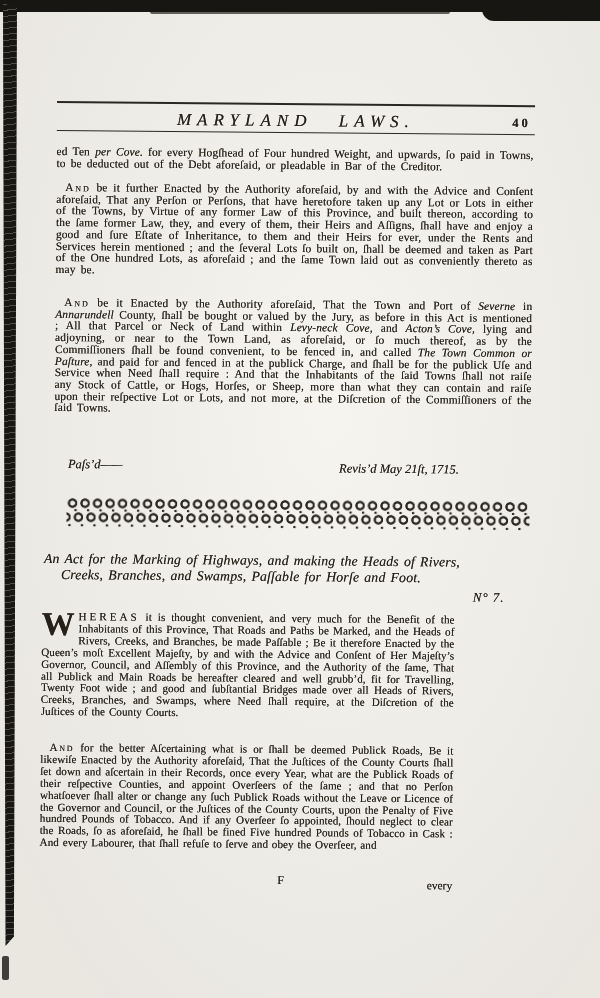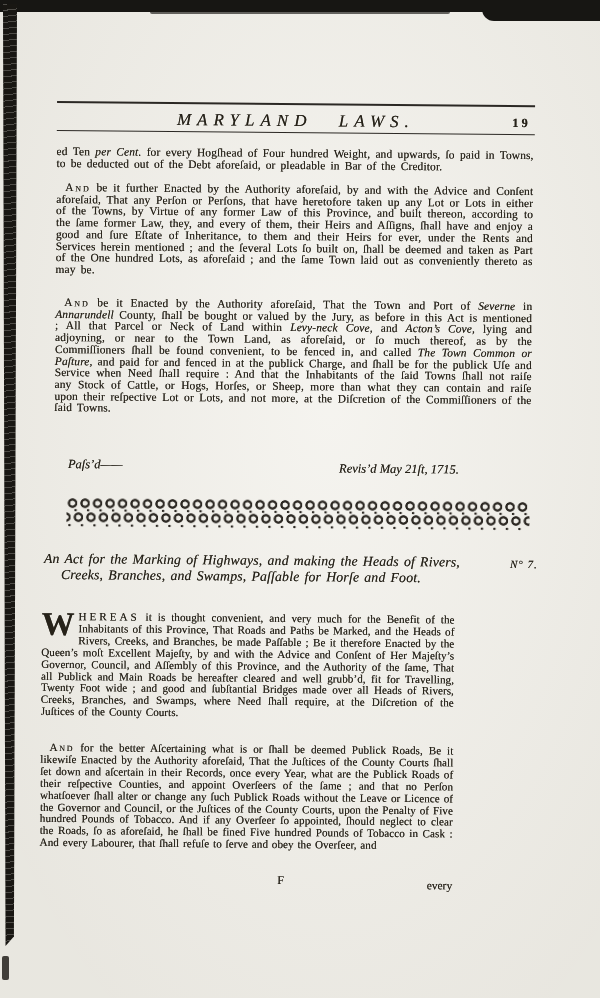--- a/index.html
+++ b/index.html
@@ -64,21 +64,21 @@
     background-position:0 0,6px 14px,6px 12px,0 27px;
     background-repeat:repeat-x;
   }
 
   
   .act-title{
     position:absolute;left:48px;top:551px;width:412px;
     margin:0;font-style:italic;font-size:13.7px;line-height:16.4px;
     padding-left:17px;text-indent:-17px;letter-spacing:0.2px;word-spacing:1.5px;
   }
-  .margin-no{position:absolute;left:477px;top:554px;font-style:italic;font-size:11px;letter-spacing:1px;margin-left:37px;}
+  .margin-no{position:absolute;left:477px;top:586px;font-style:italic;font-size:13px;letter-spacing:1px;}
   .sec2{position:absolute;left:46px;width:413px;}
   .body2{
     margin:0;text-align:justify;
     font-size:11.1px;line-height:11.9px;letter-spacing:0.05px;word-spacing:1px;
   }
   .pw{top:611px;}
   .pa{top:742px;text-indent:9px;}
 
   
   .it{font-style:italic;}
@@ -100,26 +100,26 @@
   <div class="edge-top"></div>
   <div class="edge-left"></div>
   <div class="speck"></div>
 
   <div id="content">
 
     <div class="running-head">
       <div class="rule"></div>
       <div class="head-row">
         <span class="head-title tx">MARYLAND LAWS.</span>
-        <span class="page-num tx">19</span>
+        <span class="page-num tx">40</span>
       </div>
       <div class="rule thin"></div>
     </div>
 
-    <p class="body sec1 p1 tx"><span>ed Ten </span><span class="it">per Cent.</span><span> for every Hogſhead of Four hundred Weight, and upwards, ſo paid in Towns, to be deducted out of the Debt aforeſaid, or pleadable in Bar of the Creditor.</span></p>
+    <p class="body sec1 p1 tx"><span>ed Ten </span><span class="it">per Cove.</span><span> for every Hogſhead of Four hundred Weight, and upwards, ſo paid in Towns, to be deducted out of the Debt aforeſaid, or pleadable in Bar of the Creditor.</span></p>
     <p class="body sec1 p2 tx"><span class="sc">And</span><span> be it further Enacted by the Authority aforeſaid, by and with the Advice and Conſent aforeſaid, That any Perſon or Perſons, that have heretofore taken up any Lot or Lots in either of the Towns, by Virtue of any former Law of this Province, and built thereon, according to the ſame former Law, they, and every of them, their Heirs and Aſſigns, ſhall have and enjoy a good and ſure Eſtate of Inheritance, to them and their Heirs for ever, under the Rents and Services herein mentioned ; and the ſeveral Lots ſo built on, ſhall be deemed and taken as Part of the One hundred Lots, as aforeſaid ; and the ſame Town laid out as conveniently thereto as may be.</span></p>
     <p class="body sec1 p3 tx"><span class="sc">And</span><span> be it Enacted by the Authority aforeſaid, That the Town and Port of </span><span class="it">Severne</span><span> in </span><span class="it">Annarundell</span><span> County, ſhall be bought or valued by the Jury, as before in this Act is mentioned ; All that Parcel or Neck of Land within </span><span class="it">Levy-neck Cove,</span><span> and </span><span class="it">Acton’s Cove,</span><span> lying and adjoyning, or near to the Town Land, as aforeſaid, or ſo much thereof, as by the Commiſſioners ſhall be found convenient, to be fenced in, and called </span><span class="it">The Town Common or Paſture,</span><span> and paid for and fenced in at the publick Charge, and ſhall be for the publick Uſe and Service when Need ſhall require : And that the Inhabitants of the ſaid Towns ſhall not raiſe any Stock of Cattle, or Hogs, Horſes, or Sheep, more than what they can contain and raiſe upon their reſpective Lot or Lots, and not more, at the Diſcretion of the Commiſſioners of the ſaid Towns.</span></p>
 
     <div class="passd-row">
       <span class="passd tx">Paſs’d——</span>
       <span class="revisd tx">Revis’d May 21ſt, 1715.</span>
     </div>
 
     <div class="ornament"></div>
 

